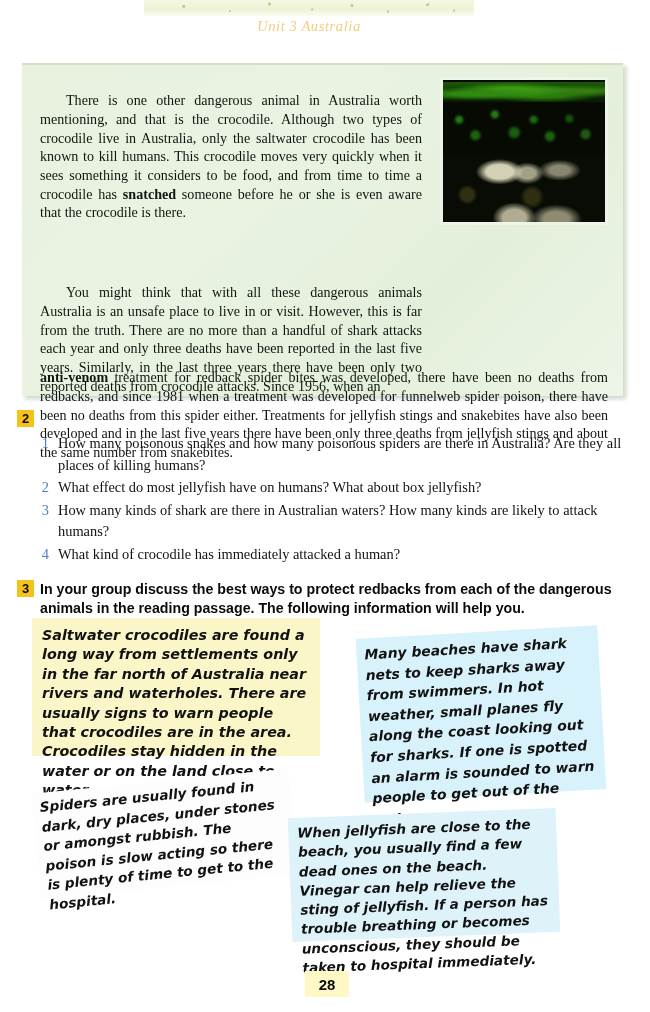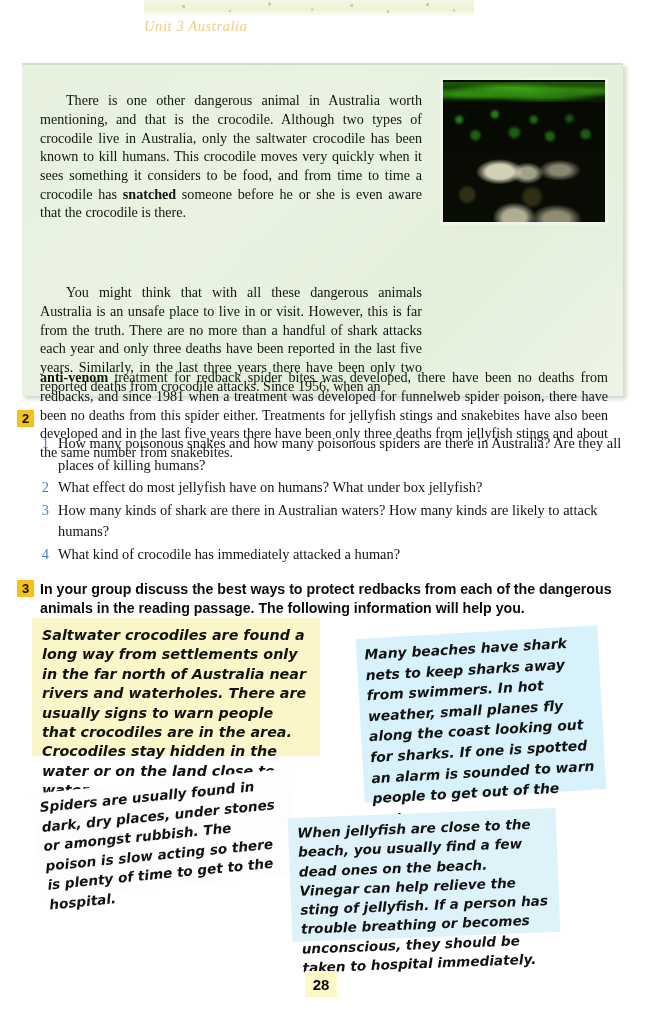--- a/index.html
+++ b/index.html
@@ -36,21 +36,21 @@
       radial-gradient(circle at 51% 60%, rgba(122,192,76,.4) 0 1.3px, transparent 1.5px),
       radial-gradient(circle at 63% 35%, rgba(122,192,76,.5) 0 1.5px, transparent 1.7px),
       radial-gradient(circle at 74% 72%, rgba(122,192,76,.45) 0 1.2px, transparent 1.4px),
       radial-gradient(circle at 86% 30%, rgba(122,192,76,.5) 0 1.5px, transparent 1.7px),
       radial-gradient(circle at 94% 66%, rgba(122,192,76,.4) 0 1.2px, transparent 1.4px);
   }
   #header-title {
     position: absolute;
     left: 0; top: 18px;
     width: 330px;
-    text-align: left;
+    text-align: center;
     font-family: "Liberation Serif", serif;
     font-style: italic;
     font-size: 14.5px;
     letter-spacing: .6px;
     color: #f2c97a;
     opacity: .95;
   }
 
   
   #passage-panel {
@@ -232,21 +232,21 @@
     font-size: 13.6px;
     line-height: 19.3px;
     transform: rotate(-2.2deg);
     font-weight: bold;
   }
 
   
   #page-number-wrap {
     position: absolute;
     left: 305px; top: 971px;
-    width: 32px; height: 26px;
+    width: 44px; height: 26px;
     background: #fdf8c4;
     display: flex; align-items: center; justify-content: center;
   }
   #page-number {
     font-family: "Liberation Sans", sans-serif;
     font-weight: bold;
     font-size: 15px;
     color: #0a0a0a;
   }
 </style>
@@ -280,21 +280,21 @@
   <div id="ex2-head-row">
     <span class="ex-badge">2</span>
   </div>
   <ul id="ex2-list">
     <li>
       <span class="qnum">1</span>
       <span class="qtext">How many poisonous snakes and how many poisonous spiders are there in Australia? Are they all places of killing humans?</span>
     </li>
     <li>
       <span class="qnum">2</span>
-      <span class="qtext">What effect do most jellyfish have on humans? What under box jellyfish?</span>
+      <span class="qtext">What effect do most jellyfish have on humans? What about box jellyfish?</span>
     </li>
     <li>
       <span class="qnum">3</span>
       <span class="qtext">How many kinds of shark are there in Australian waters? How many kinds are likely to attack humans?</span>
     </li>
     <li>
       <span class="qnum">4</span>
       <span class="qtext">What kind of crocodile has immediately attacked a human?</span>
     </li>
   </ul>

